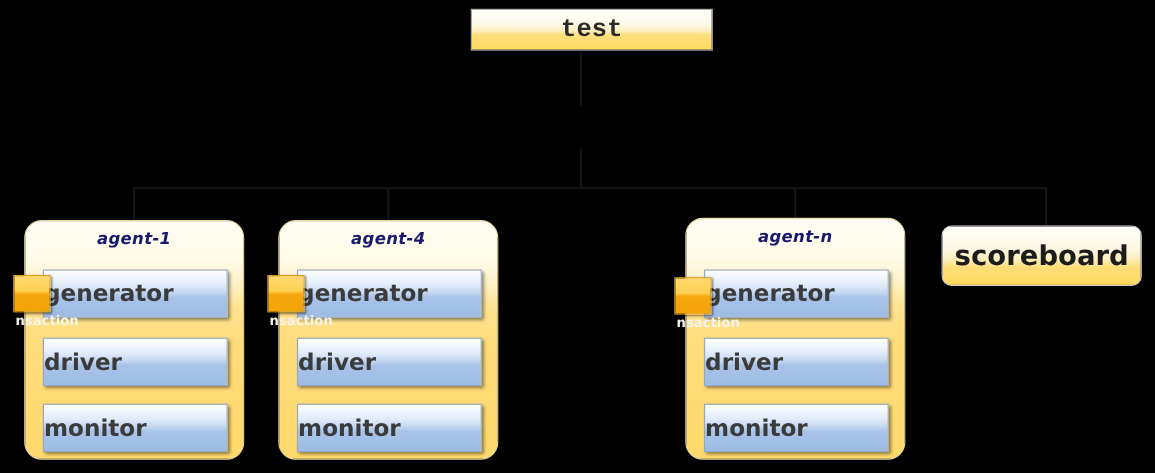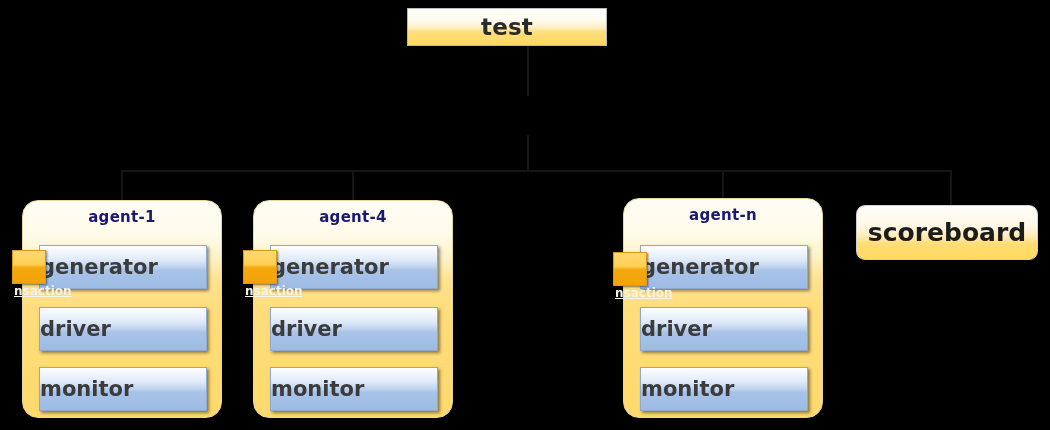--- a/index.html
+++ b/index.html
@@ -86,20 +86,21 @@
   .agent-title {
     position: absolute;
     top: 7px;
     left: 0;
     right: 0;
     text-align: center;
     font-size: 15px;
     font-weight: bold;
     color: #191970;
     letter-spacing: 0.3px;
+    font-style: italic;
   }
 
   
   .comp {
     position: absolute;
     box-sizing: border-box;
     border: 1px solid #8fa8cc;
     background:
       linear-gradient(to bottom,
         #fdfeff 0%,
@@ -134,21 +135,20 @@
         #f2a408 100%);
     box-shadow: 1px 1px 2px rgba(0,0,0,0.5);
   }
   .port-label {
     position: absolute;
     font-size: 12px;
     font-weight: bold;
     color: #f3f3ea;
     white-space: nowrap;
     line-height: 1;
-    text-decoration: underline;
   }
 
   
   .conn {
     position: absolute;
     background: #151515;
   }
   .conn-v { width: 2px; }
   .conn-h { height: 2px; }
 </style>
@@ -159,21 +159,21 @@
 
   <div class="conn conn-v" style="left:527px; top:46px; height:50px;"></div>
 
   <div class="conn conn-v" style="left:527px; top:135px; height:35px;"></div>
   <div class="conn conn-h" style="left:121px; top:170px; width:830px;"></div>
   <div class="conn conn-v" style="left:121px; top:170px; height:30px;"></div>
   <div class="conn conn-v" style="left:352px; top:170px; height:30px;"></div>
   <div class="conn conn-v" style="left:722px; top:170px; height:28px;"></div>
   <div class="conn conn-v" style="left:950px; top:170px; height:35px;"></div>
 
-  <div class="bar-box" style="left:407px; top:8px; width:200px; height:38px;">
+  <div class="bar-box" style="left:428px; top:8px; width:220px; height:38px;font-family:Liberation Mono, monospace;">
     <span class="bar-label">test</span>
   </div>
 
 
   <div class="round-box" style="left:856px; top:205px; width:182px; height:55px;">
     <span class="round-label">scoreboard</span>
   </div>
 
   <div class="agent" style="left:22px; top:200px; width:200px; height:218px;">
     <div class="agent-title">agent-1</div>

